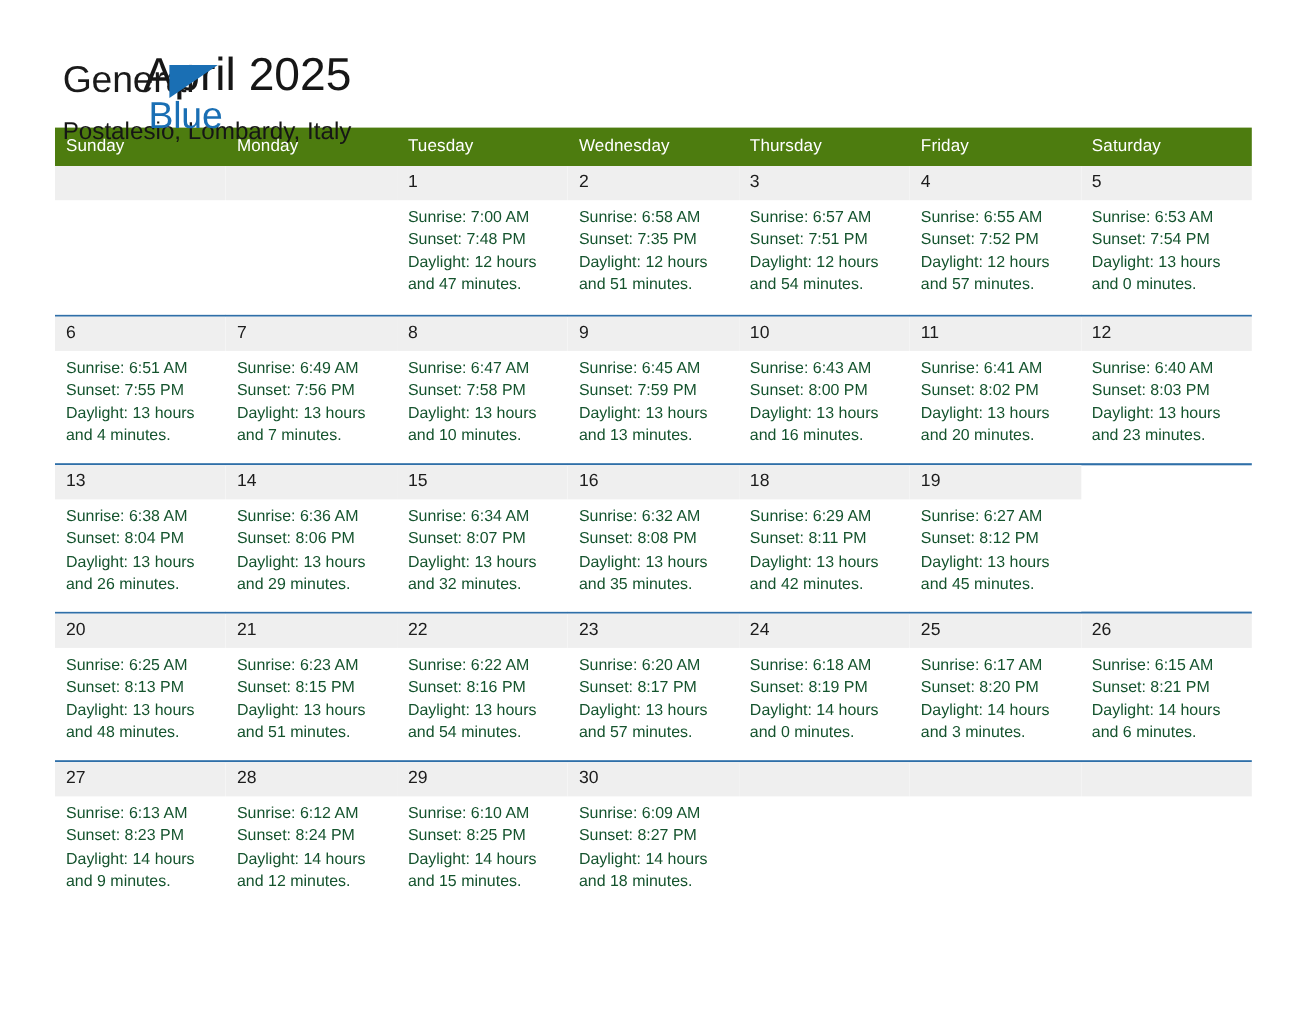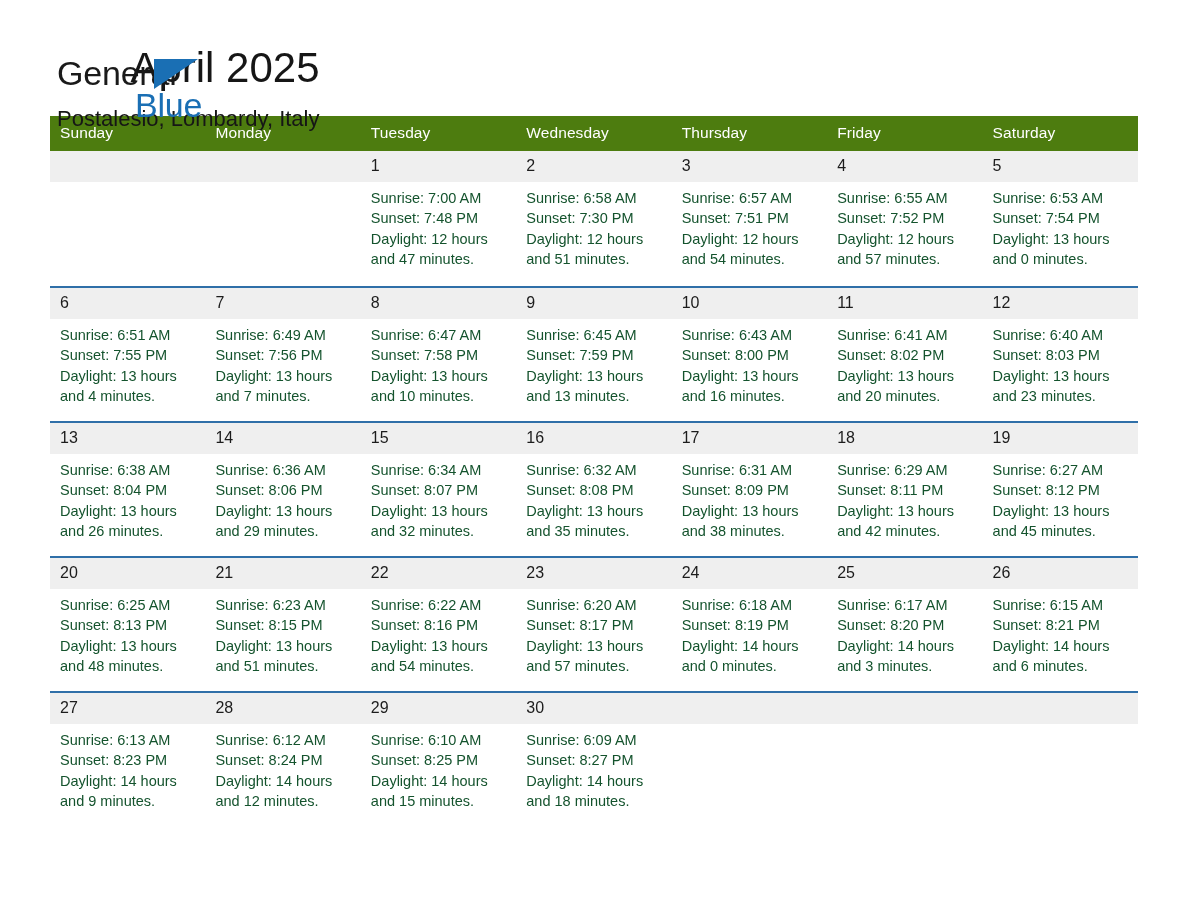--- a/index.html
+++ b/index.html
@@ -192,21 +192,21 @@
             <div class="day-body">
               <div class="line">Sunrise: 7:00 AM</div>
               <div class="line">Sunset: 7:48 PM</div>
               <div class="line">Daylight: 12 hours and 47 minutes.</div>
             </div>
           </div>
           <div class="day-cell">
             <div class="day-number">2</div>
             <div class="day-body">
               <div class="line">Sunrise: 6:58 AM</div>
-              <div class="line">Sunset: 7:30 PM</div>
+              <div class="line">Sunset: 7:35 PM</div>
               <div class="line">Daylight: 12 hours and 51 minutes.</div>
             </div>
           </div>
           <div class="day-cell">
             <div class="day-number">3</div>
             <div class="day-body">
               <div class="line">Sunrise: 6:57 AM</div>
               <div class="line">Sunset: 7:51 PM</div>
               <div class="line">Daylight: 12 hours and 54 minutes.</div>
             </div>
@@ -313,28 +313,20 @@
           </div>
           <div class="day-cell">
             <div class="day-number">16</div>
             <div class="day-body">
               <div class="line">Sunrise: 6:32 AM</div>
               <div class="line">Sunset: 8:08 PM</div>
               <div class="line">Daylight: 13 hours and 35 minutes.</div>
             </div>
           </div>
           <div class="day-cell">
-            <div class="day-number">17</div>
-            <div class="day-body">
-              <div class="line">Sunrise: 6:31 AM</div>
-              <div class="line">Sunset: 8:09 PM</div>
-              <div class="line">Daylight: 13 hours and 38 minutes.</div>
-            </div>
-          </div>
-          <div class="day-cell">
             <div class="day-number">18</div>
             <div class="day-body">
               <div class="line">Sunrise: 6:29 AM</div>
               <div class="line">Sunset: 8:11 PM</div>
               <div class="line">Daylight: 13 hours and 42 minutes.</div>
             </div>
           </div>
           <div class="day-cell">
             <div class="day-number">19</div>
             <div class="day-body">

